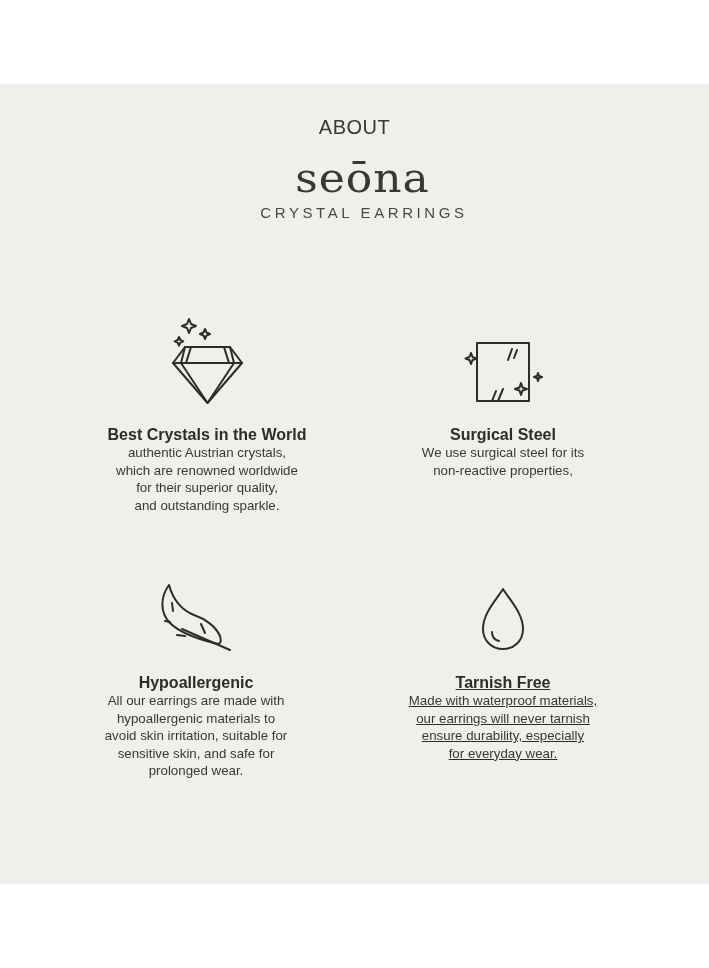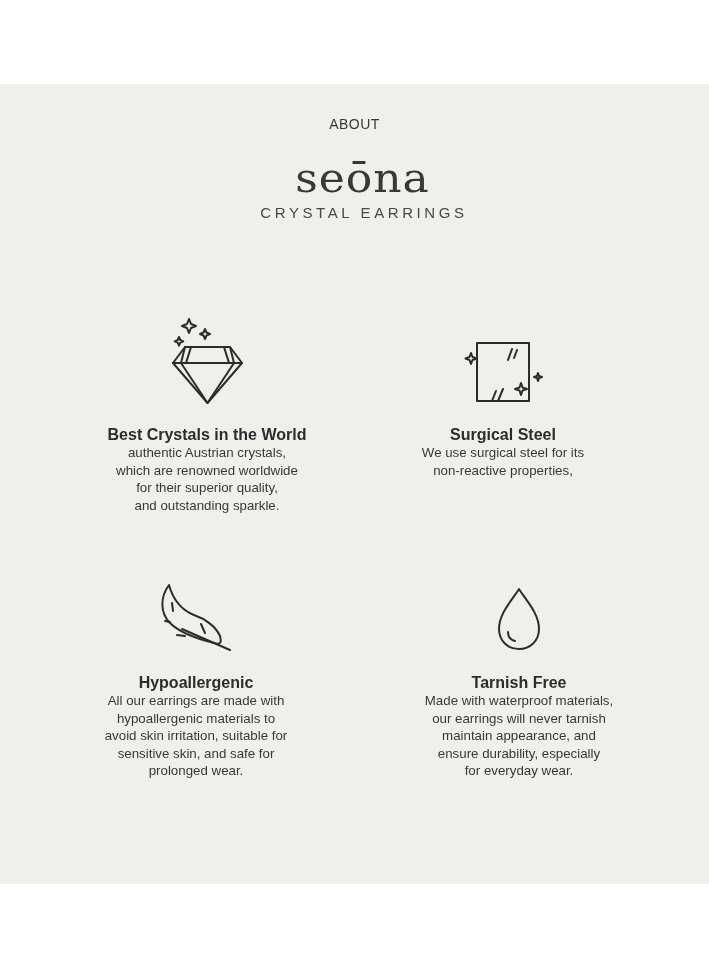--- a/index.html
+++ b/index.html
@@ -1,29 +1,29 @@
 <!DOCTYPE html>
 <html><head>
   <meta charset="utf-8">
   <style>
     html, body { margin: 0; padding: 0; background: #ffffff; }
     body { width: 709px; height: 968px; position: relative; overflow: hidden; font-family: "Liberation Sans", "DejaVu Sans", sans-serif; color: #2e2c2a; }
     .panel { position: absolute; left: 0; top: 84px; width: 709px; height: 800px; background: #f0efeb; }
-    .about { position: absolute; top: 32px; left: 0; width: 100%; text-align: center; font-size: 14px; letter-spacing: 0.5px; color: #3a3835; }
+    .about { position: absolute; top: 32px; left: 0; width: 100%; text-align: center; font-size: 20px; letter-spacing: 0.5px; color: #3a3835; }
     .logo { position: absolute; top: 72px; left: 8px; width: 100%; text-align: center; }
     .logo-word { font-family: "DejaVu Serif", "Liberation Serif", serif; font-size: 44px; font-weight: 300; letter-spacing: 1px; color: #3a3835; line-height: 44px; display: inline-block; transform: scaleY(0.92); }
     .logo-sub { margin-top: 4px; font-size: 15px; letter-spacing: 3.6px; color: #4a4845; padding-left: 3px; }
     .feature { position: absolute; width: 230px; text-align: center; }
     .feature .icon { display: block; margin: 0 auto; }
     .feature h3 { margin: 0; font-size: 16px; font-weight: bold; color: #2e2c2a; line-height: 18px; }
     .feature p { margin: 0; font-size: 13.3px; line-height: 17.5px; color: #3a3835; }
     .f1 { left: 92px; top: 233px; }
     .f2 { left: 388px; top: 233px; }
     .f3 { left: 81px; top: 497px; }
-    .f4 { left: 404px; top: 497px; }
+    .f4 { left: 388px; top: 497px; text-decoration: underline; }
   </style>
 </head>
 <body>
 
 <div class="panel">
   <div class="about">ABOUT</div>
 
   <div class="logo">
     <div class="logo-word">seōna</div>
     <div class="logo-sub">CRYSTAL EARRINGS</div>
@@ -81,17 +81,16 @@
   </div>
 
   <div class="feature f4">
     <svg class="icon" width="80" height="80" viewBox="0 0 80 80" fill="none" stroke="#2e2c2a" stroke-width="2" stroke-linejoin="round" stroke-linecap="round">
       <path d="M40 8 C34 18 20 32 20 48 C20 60 29 68 40 68 C51 68 60 60 60 48 C60 32 46 18 40 8 Z"></path>
       <path d="M29 51 C29 56 32 59 36 60"></path>
     </svg>
     <h3 style="margin-top:13px;">Tarnish Free</h3>
     <p>Made with waterproof materials,</p>
     <p>our earrings will never tarnish</p>
-    <p>maintain appearance, and</p>
     <p>ensure durability, especially</p>
     <p>for everyday wear.</p>
   </div>
 </div>
 
 </body></html>

